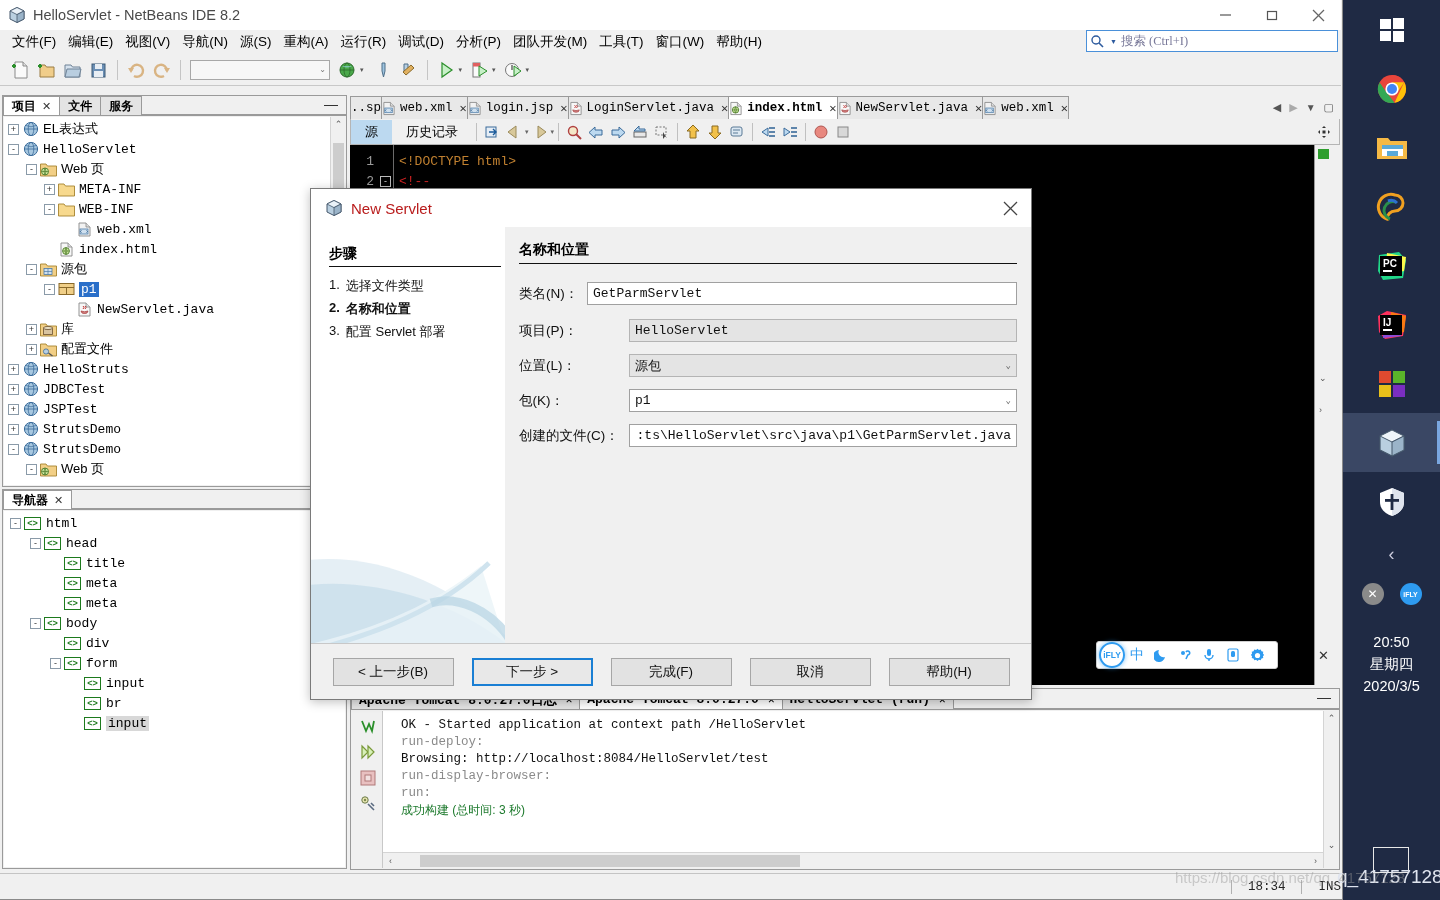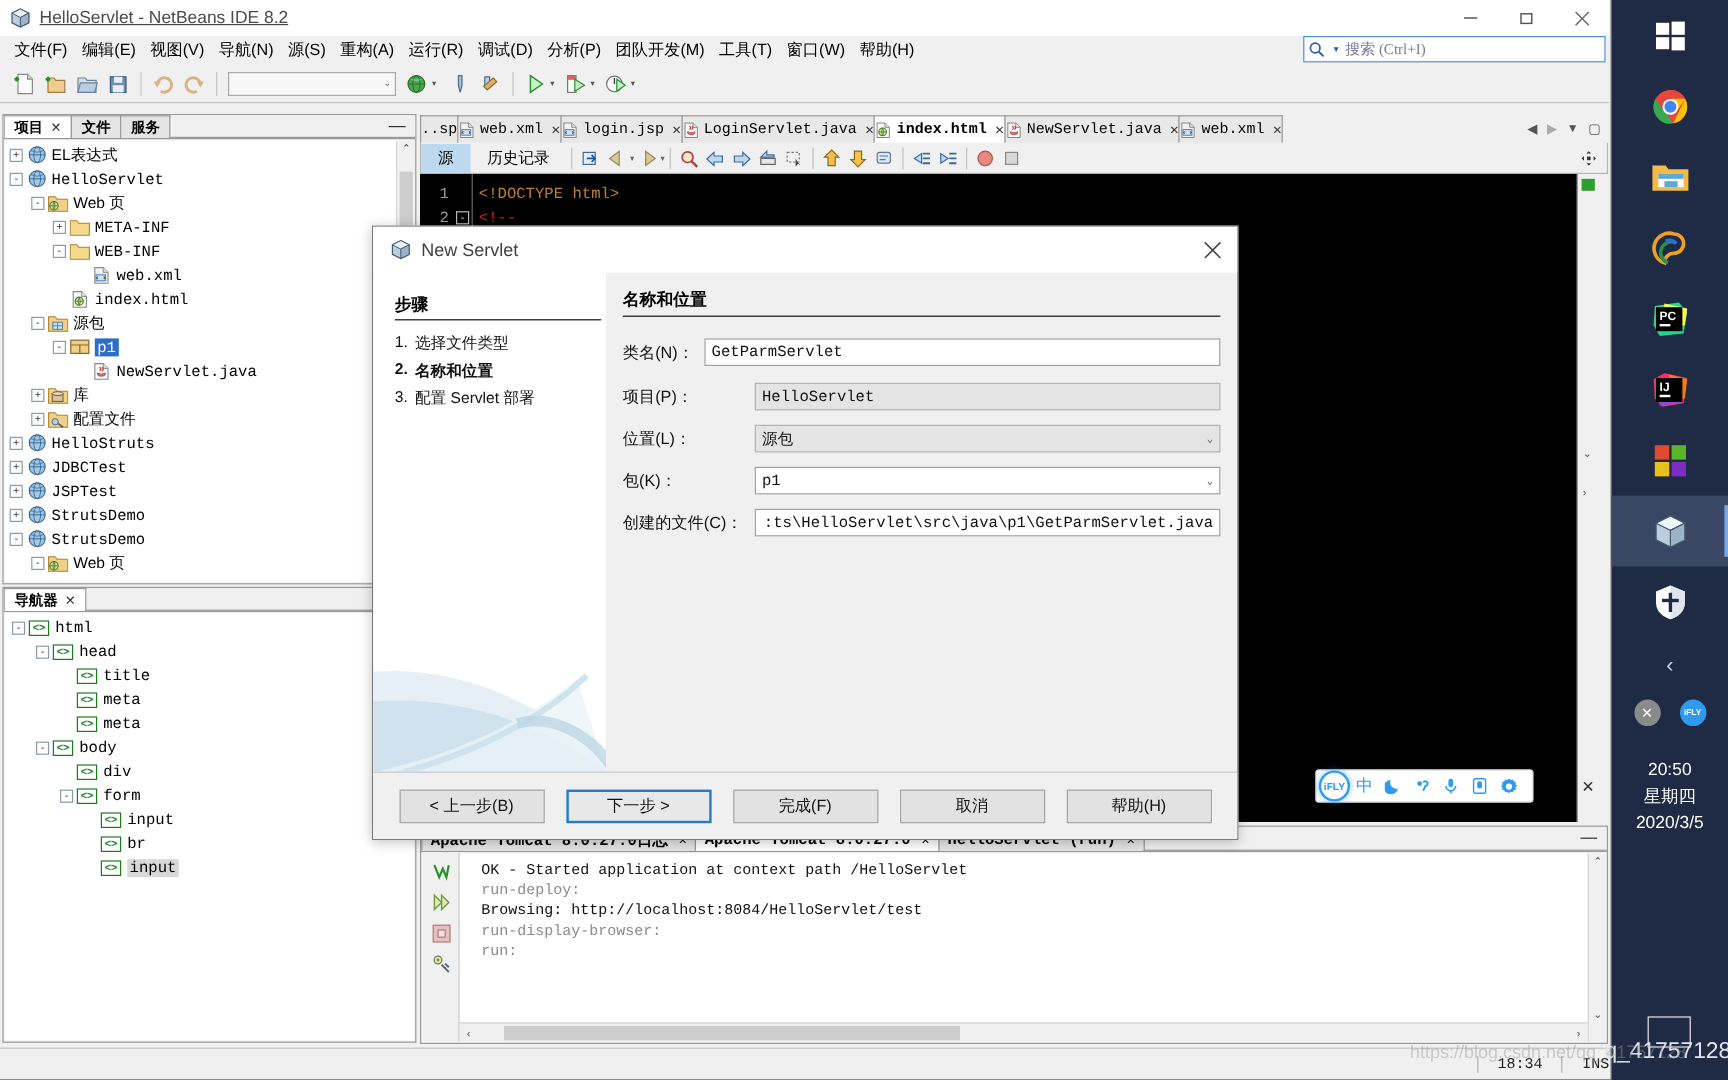--- a/index.html
+++ b/index.html
@@ -23,21 +23,20 @@
   
   #titlebar {
     position: absolute; left: 0; top: 0; width: 1341px; height: 30px;
     background: #ffffff;
     display: flex; align-items: center;
   }
   #title-icon { margin-left: 8px; width: 18px; height: 18px; }
   #title-text {
     margin-left: 7px; font-size: 14.5px; color: #4a4a4a;
     font-family: "Liberation Sans", sans-serif;
-    text-decoration: underline;
   }
   .win-btns { margin-left: auto; display: flex; height: 30px; }
   .win-btn {
     width: 46px; height: 30px; display: flex; align-items: center; justify-content: center;
     color: #555;
   }
   .win-btn svg { display: block; }
 
   
   #menubar {
@@ -265,21 +264,21 @@
   #dialog {
     position:absolute; left: 310px; top: 188px; width: 722px; height: 512px;
     background:#fff; border: 1px solid #7a7a7a;
     box-shadow: 0 2px 10px rgba(0,0,0,.25);
     z-index: 50;
   }
   #dlg-title {
     height: 38px; display:flex; align-items:center; background:#fff;
   }
   #dlg-title .dico { margin-left: 14px; width:18px;height:18px; }
-  #dlg-title .dtxt { margin-left:8px; font-size:15px; color:#404040; }
+  #dlg-title .dtxt { margin-left:8px; font-size:15px; color:#b91c1c; }
   #dlg-close {
     margin-left:auto; width:42px;height:38px; display:flex;align-items:center;justify-content:center; color:#333;
   }
   #dlg-body { position:absolute; left:0; top:38px; right:0; bottom: 56px; display:flex; overflow:hidden;}
   #dlg-left { width: 200px; position:relative; background:#fff; }
   #steps-title {
     margin: 18px 0 0 18px; font-weight:bold; font-size:14px;
     font-family:"Liberation Sans",sans-serif;
     border-bottom: 1px solid #111; display:inline-block; padding-bottom:3px; width: 172px;
   }
@@ -1079,20 +1078,21 @@
                 <path d="M9 9 l6 6 M12 8 l3 3" stroke="#5a6a80" stroke-width="1.6"></path>
               </svg>
           </span>
         </div>
         <div id="out-text">
             <div class="oline ok">OK - Started application at context path /HelloServlet</div>
             <div class="oline dim">run-deploy:</div>
             <div class="oline ok">Browsing: http://localhost:8084/HelloServlet/test</div>
             <div class="oline dim">run-display-browser:</div>
             <div class="oline dim">run:</div>
+            <div class="oline green">成功构建 (总时间: 3 秒)</div>
           </div>
         <div id="out-vscroll">
           <div class="scroll-arrow" style="margin-top:2px;">⌃</div>
           <div class="scroll-arrow" style="position:absolute;bottom:18px;width:15px;">⌄</div>
         </div>
         <div id="out-hscroll">
           <span class="scroll-arrow">‹</span>
           <span class="hthumb"></span>
           <span class="scroll-arrow" style="margin-left:auto;">›</span>
         </div>

